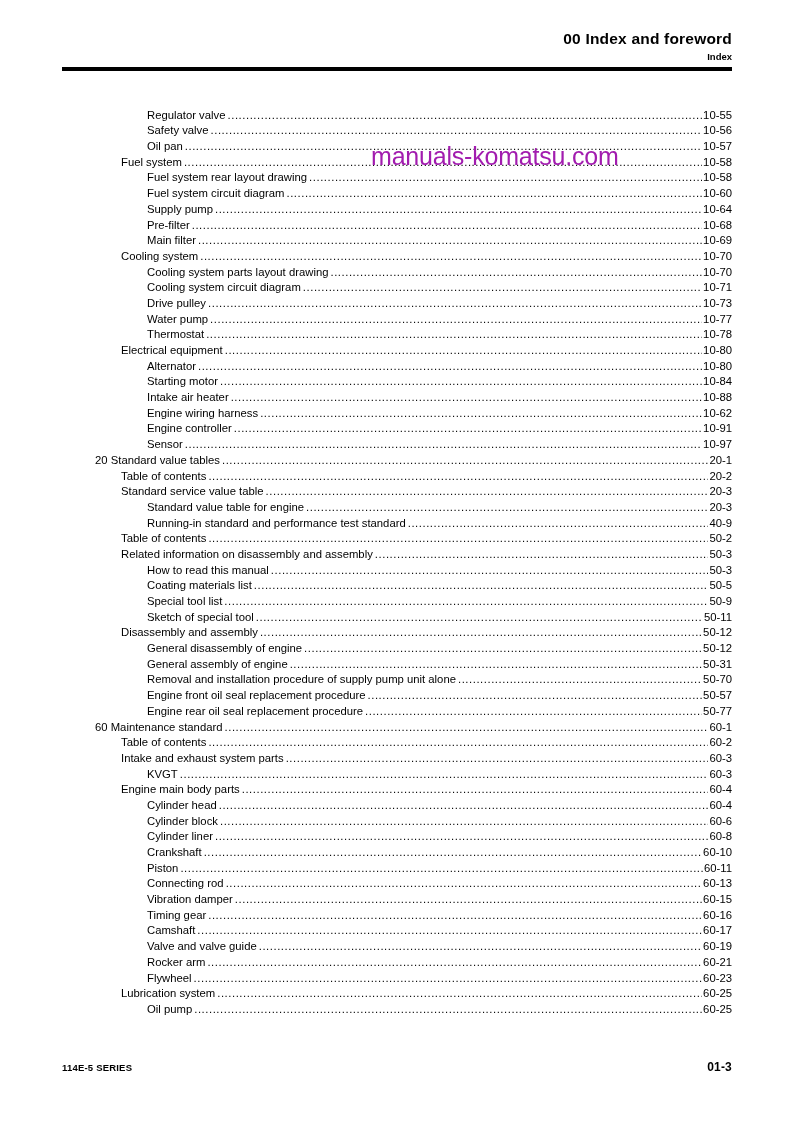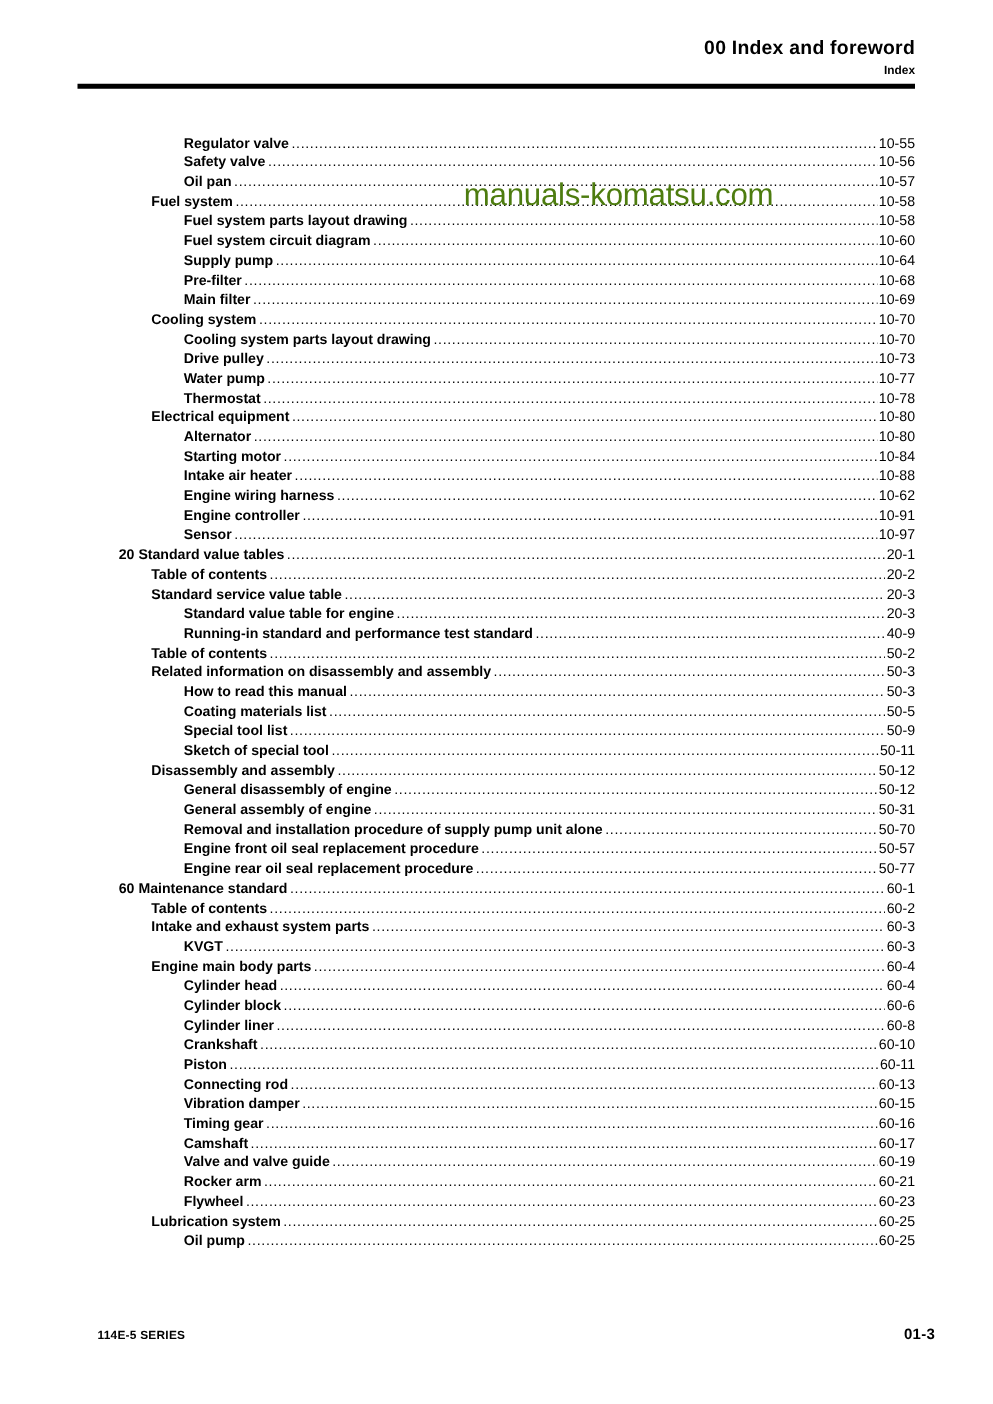--- a/index.html
+++ b/index.html
@@ -61,21 +61,20 @@
     display: flex;
     align-items: flex-end;
     height: 15.7px;
     font-size: 11.3px;
     line-height: 13px;
     white-space: nowrap;
   }
   .toc-label {
     flex: 0 0 auto;
     padding-right: 2px;
-    font-weight: bold;
   }
   .toc-leader {
     flex: 1 1 auto;
     overflow: hidden;
     position: relative;
     height: 13px;
   }
   .toc-leader::after {
     content: "................................................................................................................................................................................";
     position: absolute;
@@ -95,35 +94,34 @@
   .lvl1 .toc-label { margin-left: 59px; }
   .lvl2 .toc-label { margin-left: 85px; }
 
   
   .watermark {
     position: absolute;
     left: 371px;
     top: 142px;
     font-size: 25px;
     line-height: 28px;
-    color: #4d7c0f;
+    color: #a21caf;
     white-space: nowrap;
     letter-spacing: -0.2px;
   }
 
   
   .footer {
     position: absolute;
     left: 62px;
     top: 1060px;
     width: 670px;
     display: flex;
     justify-content: space-between;
     align-items: baseline;
-    margin-left: 16px;
   }
   .footer-left {
     font-size: 9.5px;
     font-weight: bold;
     letter-spacing: 0.2px;
   }
   .footer-right {
     font-size: 12px;
     font-weight: bold;
     letter-spacing: 0.2px;
@@ -155,21 +153,21 @@
         <span class="toc-label">Oil pan</span>
         <span class="toc-leader"></span>
         <span class="toc-page">10-57</span>
       </div>
       <div class="toc-row lvl1">
         <span class="toc-label">Fuel system</span>
         <span class="toc-leader"></span>
         <span class="toc-page">10-58</span>
       </div>
       <div class="toc-row lvl2">
-        <span class="toc-label">Fuel system parts layout drawing</span>
+        <span class="toc-label">Fuel system rear layout drawing</span>
         <span class="toc-leader"></span>
         <span class="toc-page">10-58</span>
       </div>
       <div class="toc-row lvl2">
         <span class="toc-label">Fuel system circuit diagram</span>
         <span class="toc-leader"></span>
         <span class="toc-page">10-60</span>
       </div>
       <div class="toc-row lvl2">
         <span class="toc-label">Supply pump</span>
@@ -188,20 +186,25 @@
       </div>
       <div class="toc-row lvl1">
         <span class="toc-label">Cooling system</span>
         <span class="toc-leader"></span>
         <span class="toc-page">10-70</span>
       </div>
       <div class="toc-row lvl2">
         <span class="toc-label">Cooling system parts layout drawing</span>
         <span class="toc-leader"></span>
         <span class="toc-page">10-70</span>
+      </div>
+      <div class="toc-row lvl2">
+        <span class="toc-label">Cooling system circuit diagram</span>
+        <span class="toc-leader"></span>
+        <span class="toc-page">10-71</span>
       </div>
       <div class="toc-row lvl2">
         <span class="toc-label">Drive pulley</span>
         <span class="toc-leader"></span>
         <span class="toc-page">10-73</span>
       </div>
       <div class="toc-row lvl2">
         <span class="toc-label">Water pump</span>
         <span class="toc-leader"></span>
         <span class="toc-page">10-77</span>

